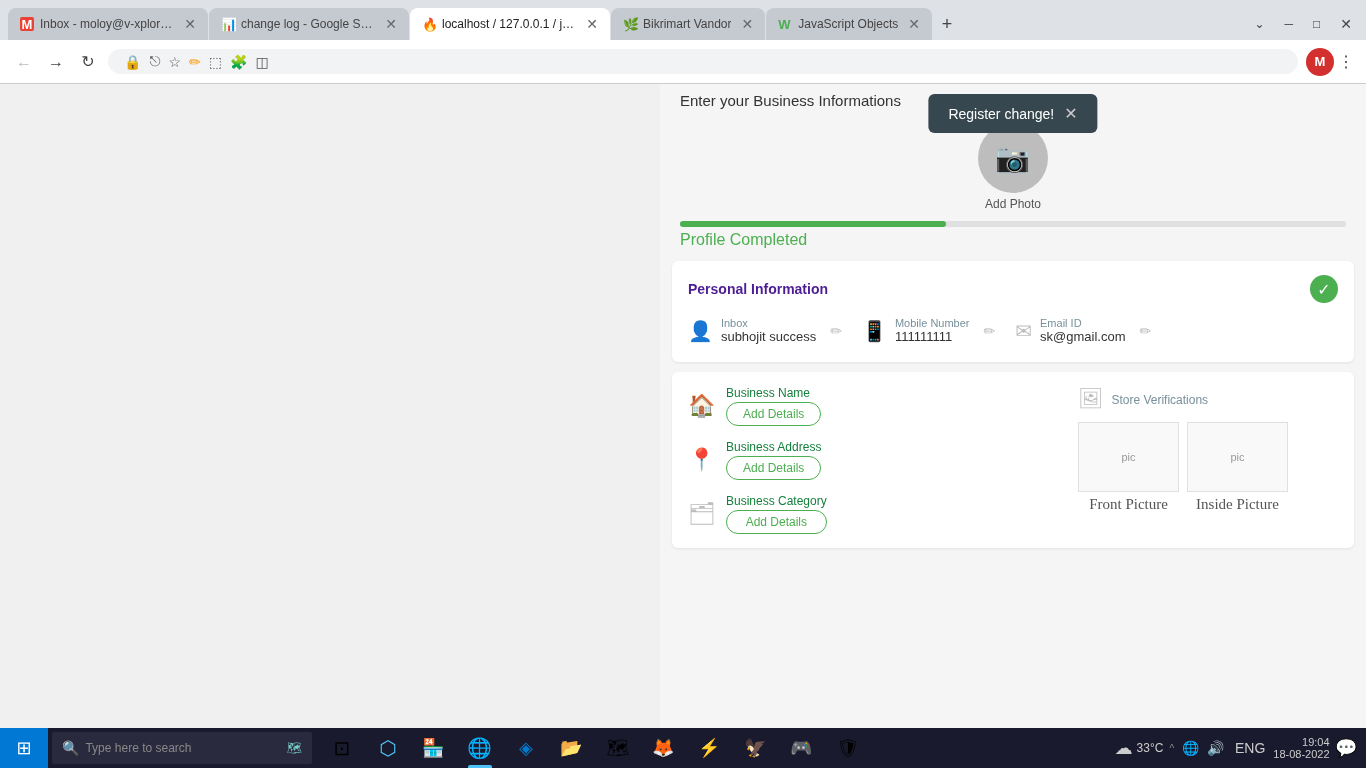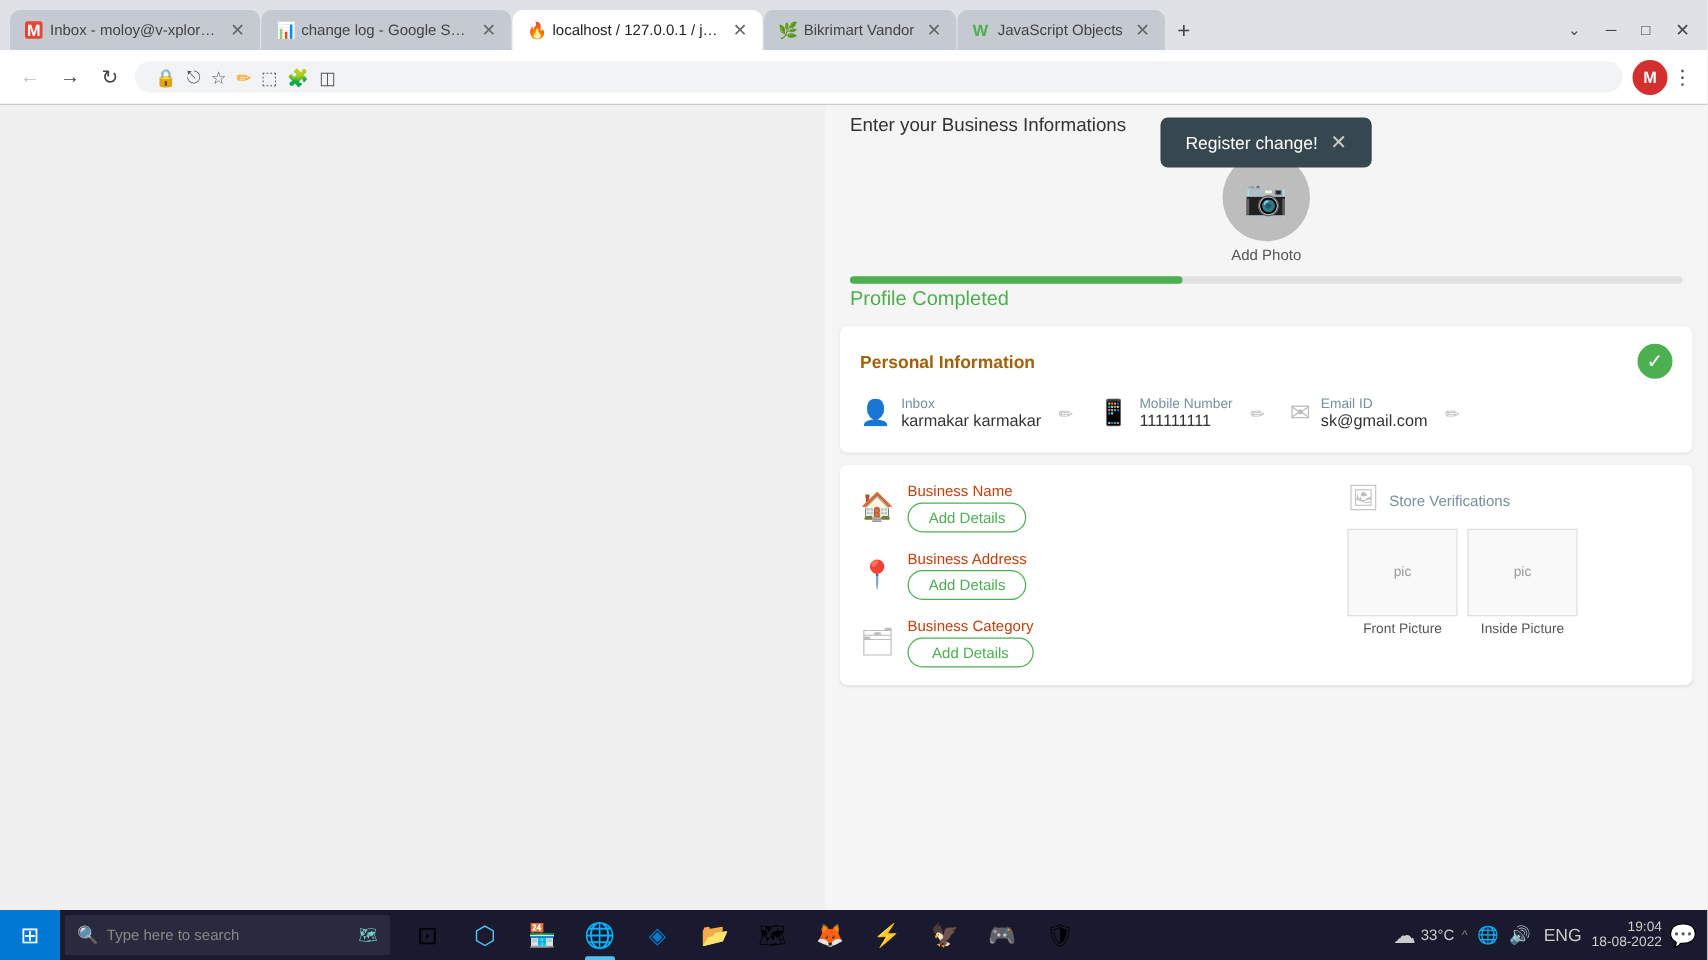--- a/index.html
+++ b/index.html
@@ -52,49 +52,49 @@
 
     
     .progress-section { padding: 5px 20px 2px; }
     .progress-bar-container { background: #e0e0e0; height: 6px; border-radius: 3px; margin-bottom: 4px; }
     .progress-bar-fill { height: 100%; background: #4caf50; border-radius: 3px; }
     .progress-label { font-size: 16px; color: #4caf50; font-weight: 500; }
 
     
     .card { background: #fff; border-radius: 6px; margin: 10px 12px; padding: 14px 16px; box-shadow: 0 1px 3px rgba(0,0,0,0.08); }
     .card-header { display: flex; align-items: center; justify-content: space-between; margin-bottom: 10px; }
-    .card-title { font-size: 14px; color: #a16207; font-weight: 600; }
+    .card-title { font-size: 14px; color: #4c1d95; font-weight: 600; }
     .check-icon { width: 28px; height: 28px; border-radius: 50%; background: #4caf50; color: white; display: flex; align-items: center; justify-content: center; font-size: 16px; }
 
     
     .info-row { display: flex; align-items: center; gap: 20px; padding: 4px 0; }
     .info-item { display: flex; align-items: center; gap: 8px; }
     .info-icon { font-size: 20px; color: #bdbdbd; }
     .info-details { display: flex; flex-direction: column; }
     .info-label { font-size: 11px; color: #78909c; }
     .info-value { font-size: 13px; color: #333; }
     .edit-icon { font-size: 14px; color: #bbb; cursor: pointer; margin-left: 6px; }
 
     
     .biz-grid { display: flex; gap: 16px; }
     .biz-left { flex: 1; display: flex; flex-direction: column; gap: 14px; }
     .biz-right { width: 260px; }
     .biz-item { display: flex; align-items: center; gap: 10px; }
     .biz-icon { font-size: 22px; color: #bdbdbd; width: 28px; text-align: center; }
     .biz-details { display: flex; flex-direction: column; gap: 2px; }
-    .biz-label { font-size: 12px; color: #c2410c; }
+    .biz-label { font-size: 12px; color: #15803d; }
     .add-details-btn { border: 1.5px solid #4caf50; background: transparent; color: #4caf50; border-radius: 20px; padding: 4px 16px; font-size: 12px; cursor: pointer; font-weight: 500; }
 
     
     .store-verif { display: flex; flex-direction: column; gap: 8px; }
     .store-verif-label { font-size: 12px; color: #78909c; }
     .store-pics { display: flex; gap: 8px; }
     .store-pic-box { display: flex; flex-direction: column; align-items: center; gap: 4px; }
-    .store-pic-img { width: 88px; height: 70px; border: 1px solid #e0e0e0; background: #f9f9f9; display: flex; align-items: center; justify-content: center; font-size: 11px; color: #999; }
-    .store-pic-caption { font-size: 11px; color: #555; }
+    .store-pic-img { width: 101px; height: 70px; border: 1px solid #e0e0e0; background: #f9f9f9; display: flex; align-items: center; justify-content: center; font-size: 11px; color: #999; }
+    .store-pic-caption { font-size: 15px; color: #555; font-family: Liberation Serif, serif; }
     .store-verif-icon { font-size: 20px; color: #bdbdbd; margin-bottom: 4px; }
 
     
     .right-panel::-webkit-scrollbar { width: 8px; }
     .right-panel::-webkit-scrollbar-track { background: #f0f0f0; }
     .right-panel::-webkit-scrollbar-thumb { background: #ccc; border-radius: 4px; }
 
     
     .taskbar { position: absolute; bottom: 0; left: 0; width: 1366px; height: 40px; background: #1a1a2e; display: flex; align-items: center; gap: 0; z-index: 200; }
     .taskbar-start { width: 48px; height: 40px; display: flex; align-items: center; justify-content: center; background: #0078d4; cursor: pointer; }
@@ -217,21 +217,21 @@
       <div class="card-header">
         <span class="card-title">Personal Information</span>
         <div class="check-icon">✓</div>
       </div>
       <div class="info-row">
 
         <div class="info-item">
           <span class="info-icon">👤</span>
           <div class="info-details">
             <span class="info-label">Inbox</span>
-            <span class="info-value">karmakar karmakar</span>
+            <span class="info-value">subhojit success</span>
           </div>
           <span class="edit-icon">✏</span>
         </div>
 
         <div class="info-item">
           <span class="info-icon">📱</span>
           <div class="info-details">
             <span class="info-label" style="color:#78909c;">Mobile Number</span>
             <span class="info-value">111111111</span>
           </div>

